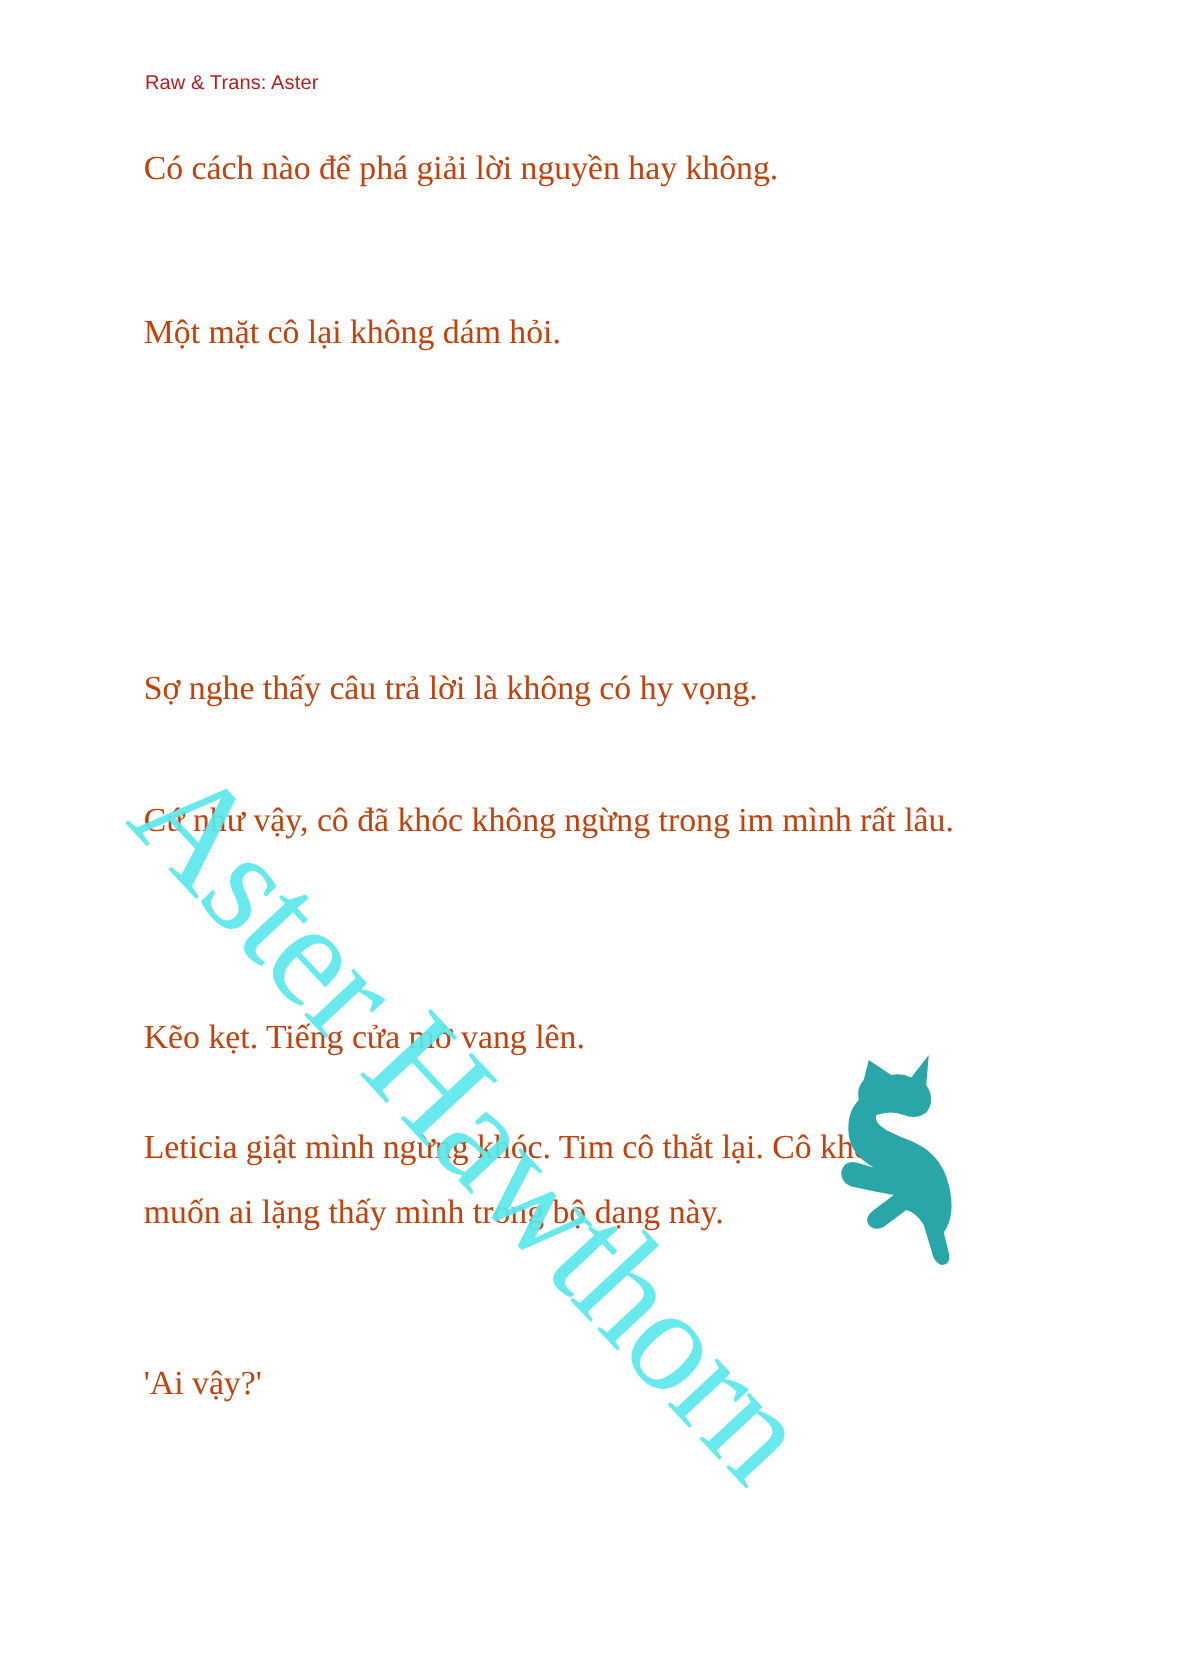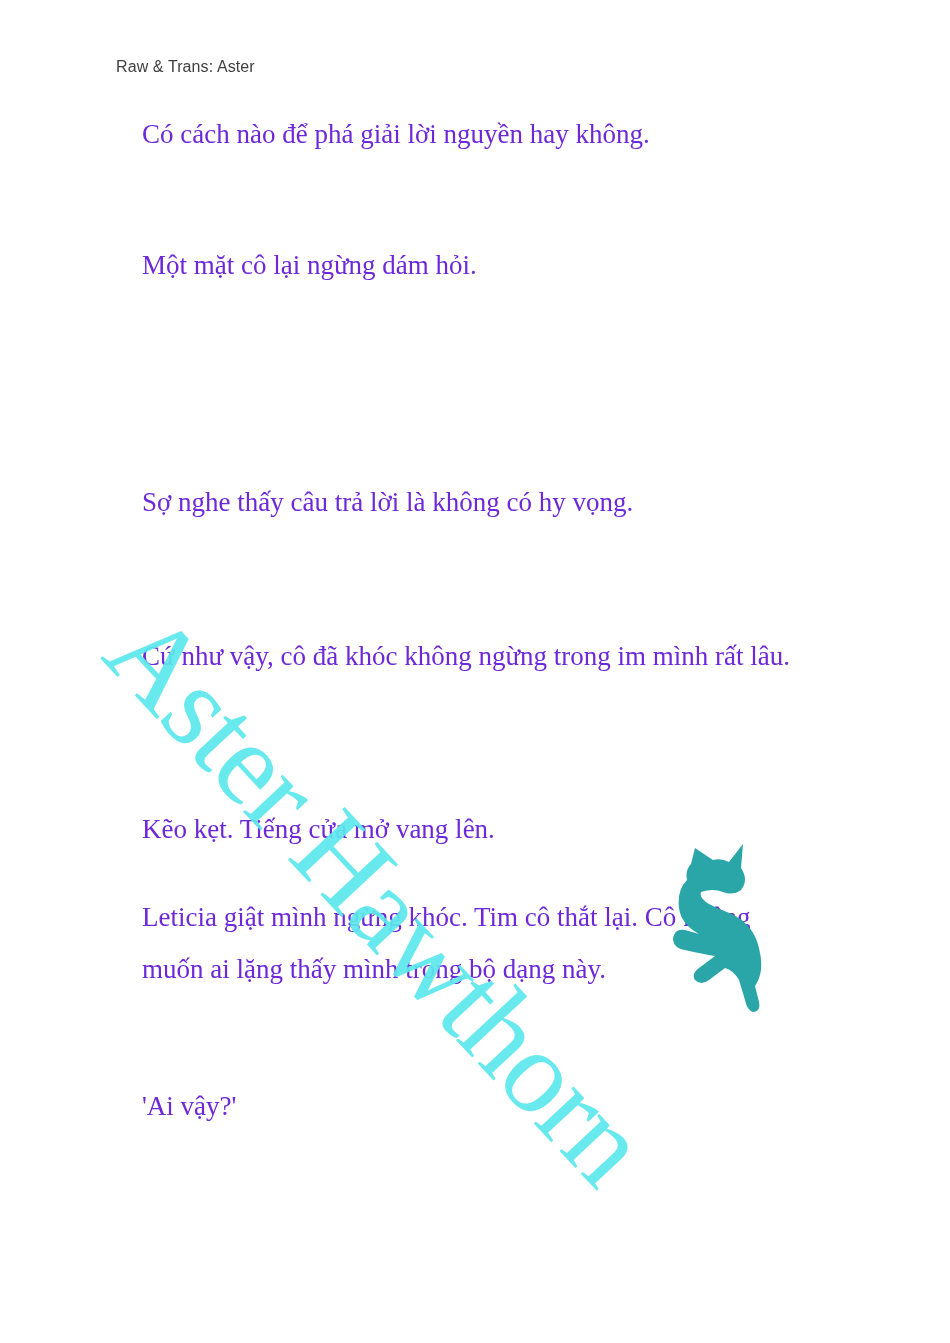--- a/index.html
+++ b/index.html
@@ -17,33 +17,32 @@
       position: absolute;
       inset: 0;
       background: #ffffff;
     }
     .header-credit {
       position: absolute;
       left: 116px;
       top: 58px;
       font-family: "Liberation Sans", sans-serif;
       font-size: 16px;
-      color: #404040;
+      color: #b91c1c;
       letter-spacing: 0.1px;
     }
     .para {
       position: absolute;
       left: 115px;
       font-family: "Liberation Serif", serif;
       font-size: 27px;
-      color: #6d28d9;
+      color: #c2410c;
       line-height: 52px;
       white-space: nowrap;
       z-index: 1;
-      margin-left: 27px;
     }
     .watermark {
       position: absolute;
       left: 128px;
       top: 572px;
       font-family: "Liberation Serif", serif;
       font-size: 118px;
       color: #5ce8ec;
       white-space: nowrap;
       transform-origin: left center;
@@ -80,22 +79,22 @@
     }
   </style>
 </head>
 <body>
 
 <div class="page">
 
   <div class="header-credit">Raw &amp; Trans: Aster</div>
 
   <div class="para" style="top:108px">Có cách nào để phá giải lời nguyền hay không.</div>
-  <div class="para" style="top:239px">Một mặt cô lại ngừng dám hỏi.</div>
-  <div class="para" style="top:476px">Sợ nghe thấy câu trả lời là không có hy vọng.</div>
+  <div class="para" style="top:239px">Một mặt cô lại không dám hỏi.</div>
+  <div class="para" style="top:524px">Sợ nghe thấy câu trả lời là không có hy vọng.</div>
   <div class="para" style="top:630px">Cứ như vậy, cô đã khóc không ngừng trong im mình rất lâu.</div>
   <div class="para" style="top:803px">Kẽo kẹt. Tiếng cửa mở vang lên.</div>
   <div class="para" style="top:891px">Leticia giật mình ngừng khóc. Tim cô thắt lại. Cô không</div>
   <div class="para" style="top:943px">muốn ai lặng thấy mình trong bộ dạng này.</div>
   <div class="para" style="top:1080px">'Ai vậy?'</div>
 
   <div class="watermark">Aster Hawthorn</div>
 
   <svg class="cat" viewBox="0 0 120 185" xmlns="http://www.w3.org/2000/svg">
     <path fill="#2aa5a8" d="

